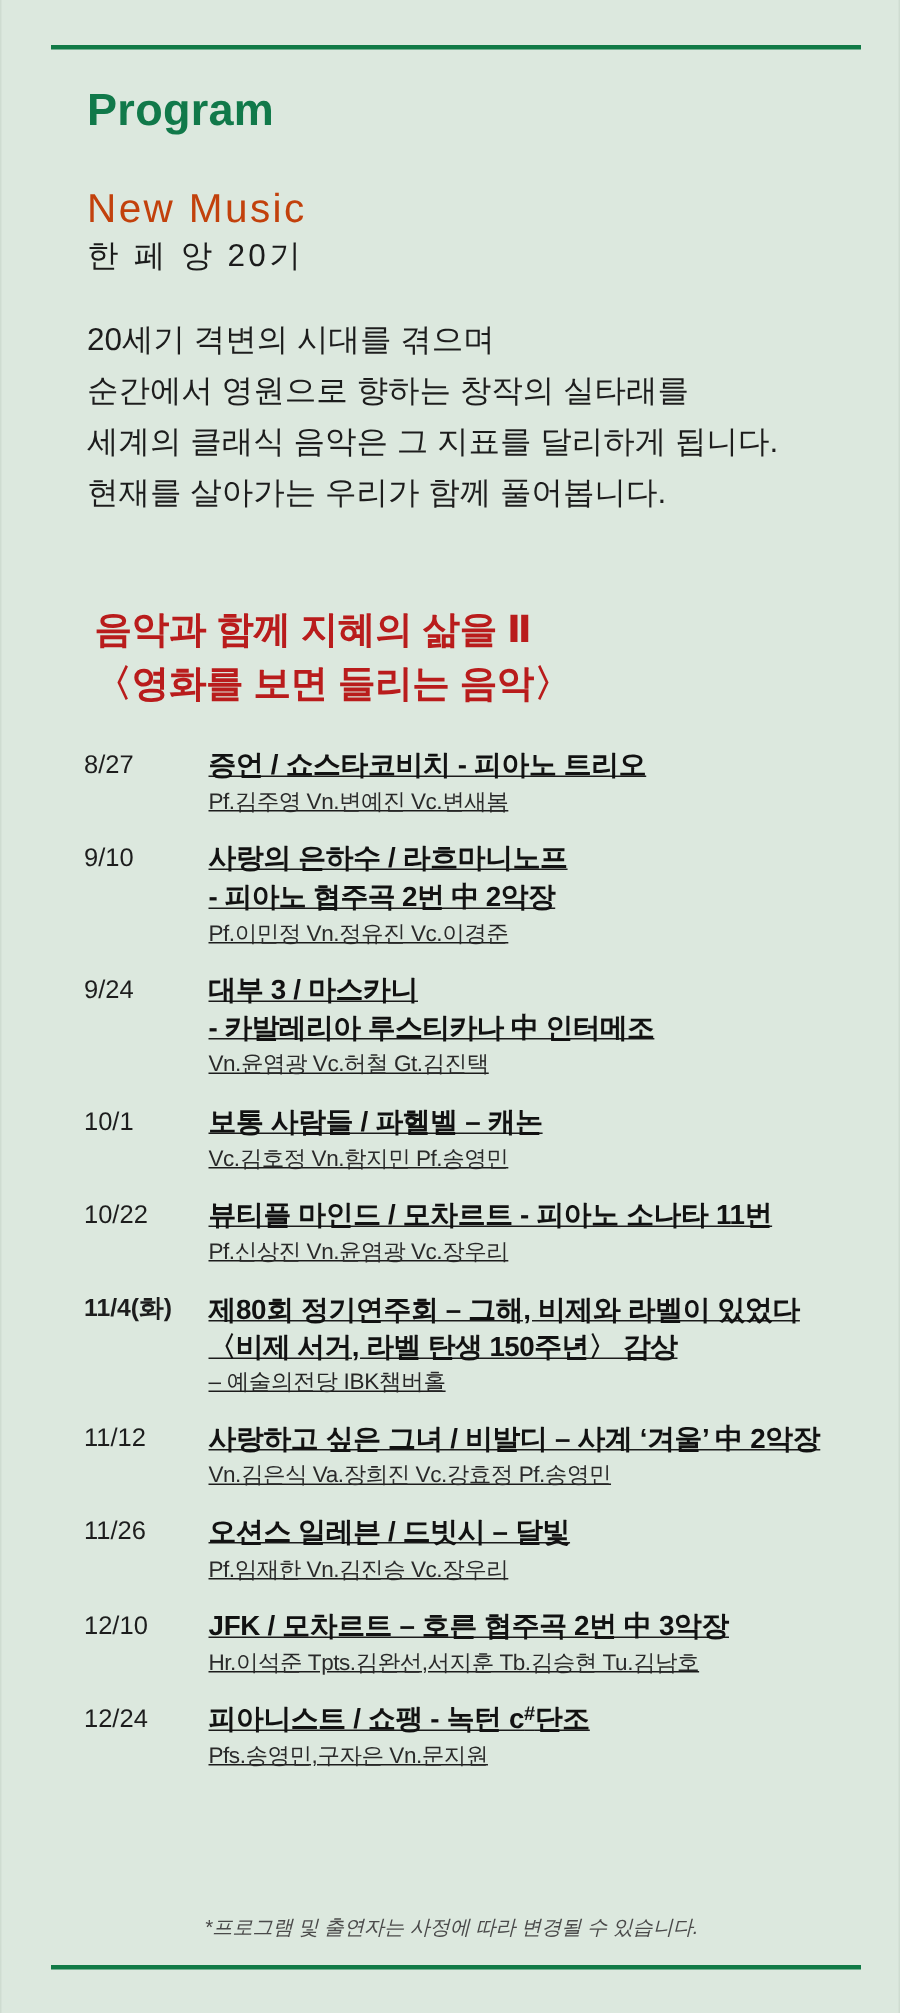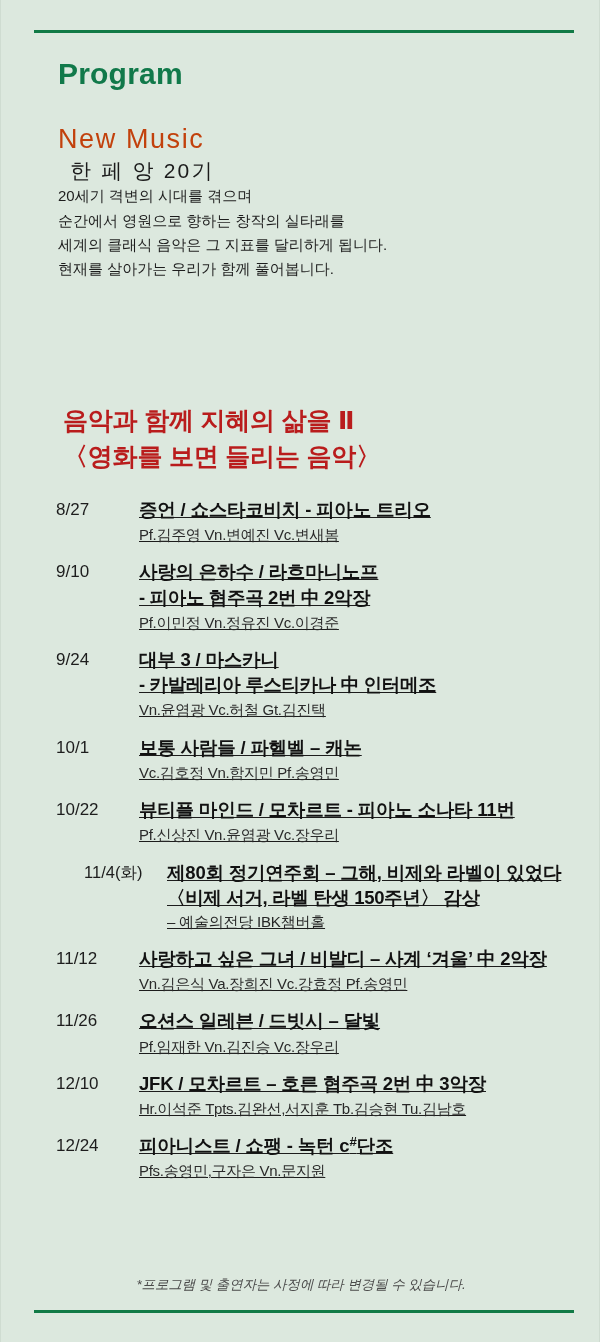--- a/index.html
+++ b/index.html
@@ -64,25 +64,25 @@
     color: #c2410c;
     line-height: 1.15;
   }
   .subtitle-ko {
     font-size: 21px;
     font-weight: 400;
     letter-spacing: 2.2px;
     color: #1b1b1b;
     line-height: 1.3;
     margin-top: 2px;
-    margin-left: 12px;
   }
 
   .intro {
-    font-size: 15px;
+    margin-top: 26px;
+    font-size: 21px;
     line-height: 1.62;
     color: #1d1d1d;
     font-weight: 400;
   }
   .intro div { white-space: nowrap; }
 
   
   .section-heading {
     position: absolute;
     left: 62px;
@@ -111,24 +111,23 @@
     flex: 0 0 auto;
     width: 83px;
     font-size: 17px;
     font-weight: 400;
     color: #1d1d1d;
     line-height: 1.45;
     padding-top: 1px;
     white-space: nowrap;
   }
   .entry.wide-date .date {
-    font-weight: 400;
+    font-weight: 700;
     width: 83px;
     font-size: 16.5px;
-    margin-left: 28px;
   }
   .entry .body {
     flex: 1 1 auto;
     min-width: 0;
     text-decoration: underline;
   }
   .title-line {
     font-size: 18.5px;
     font-weight: 700;
     line-height: 1.36;

